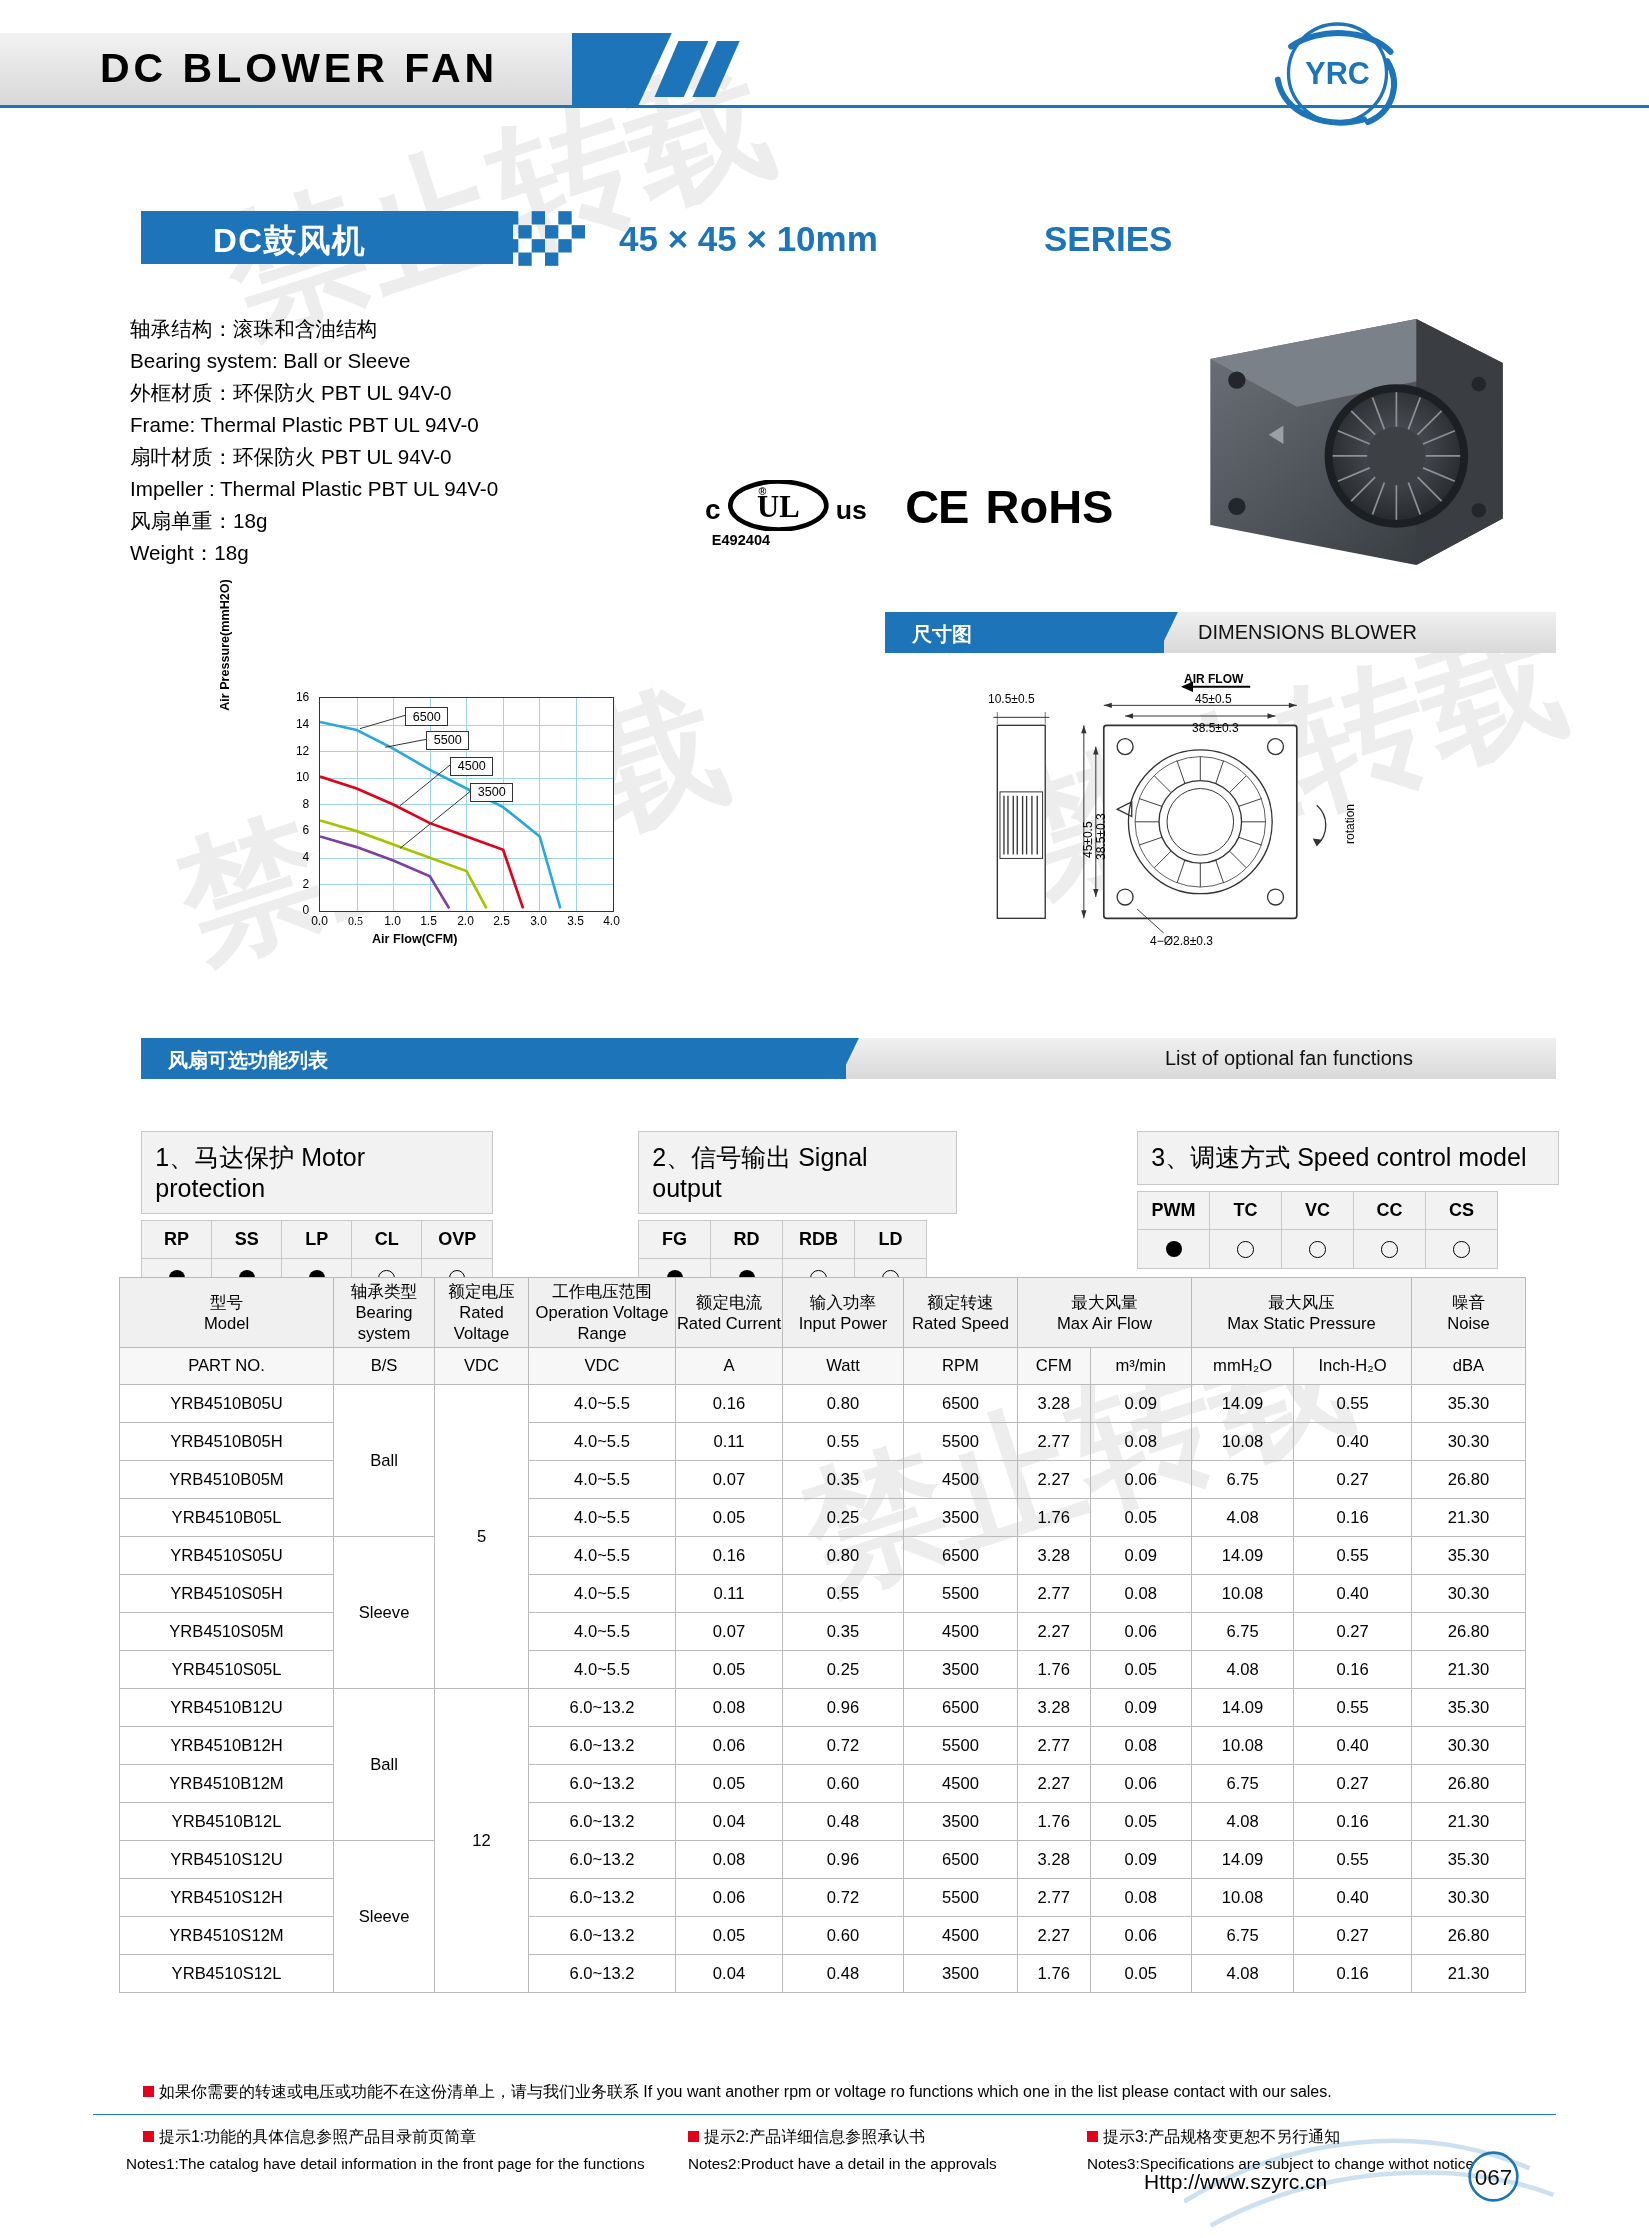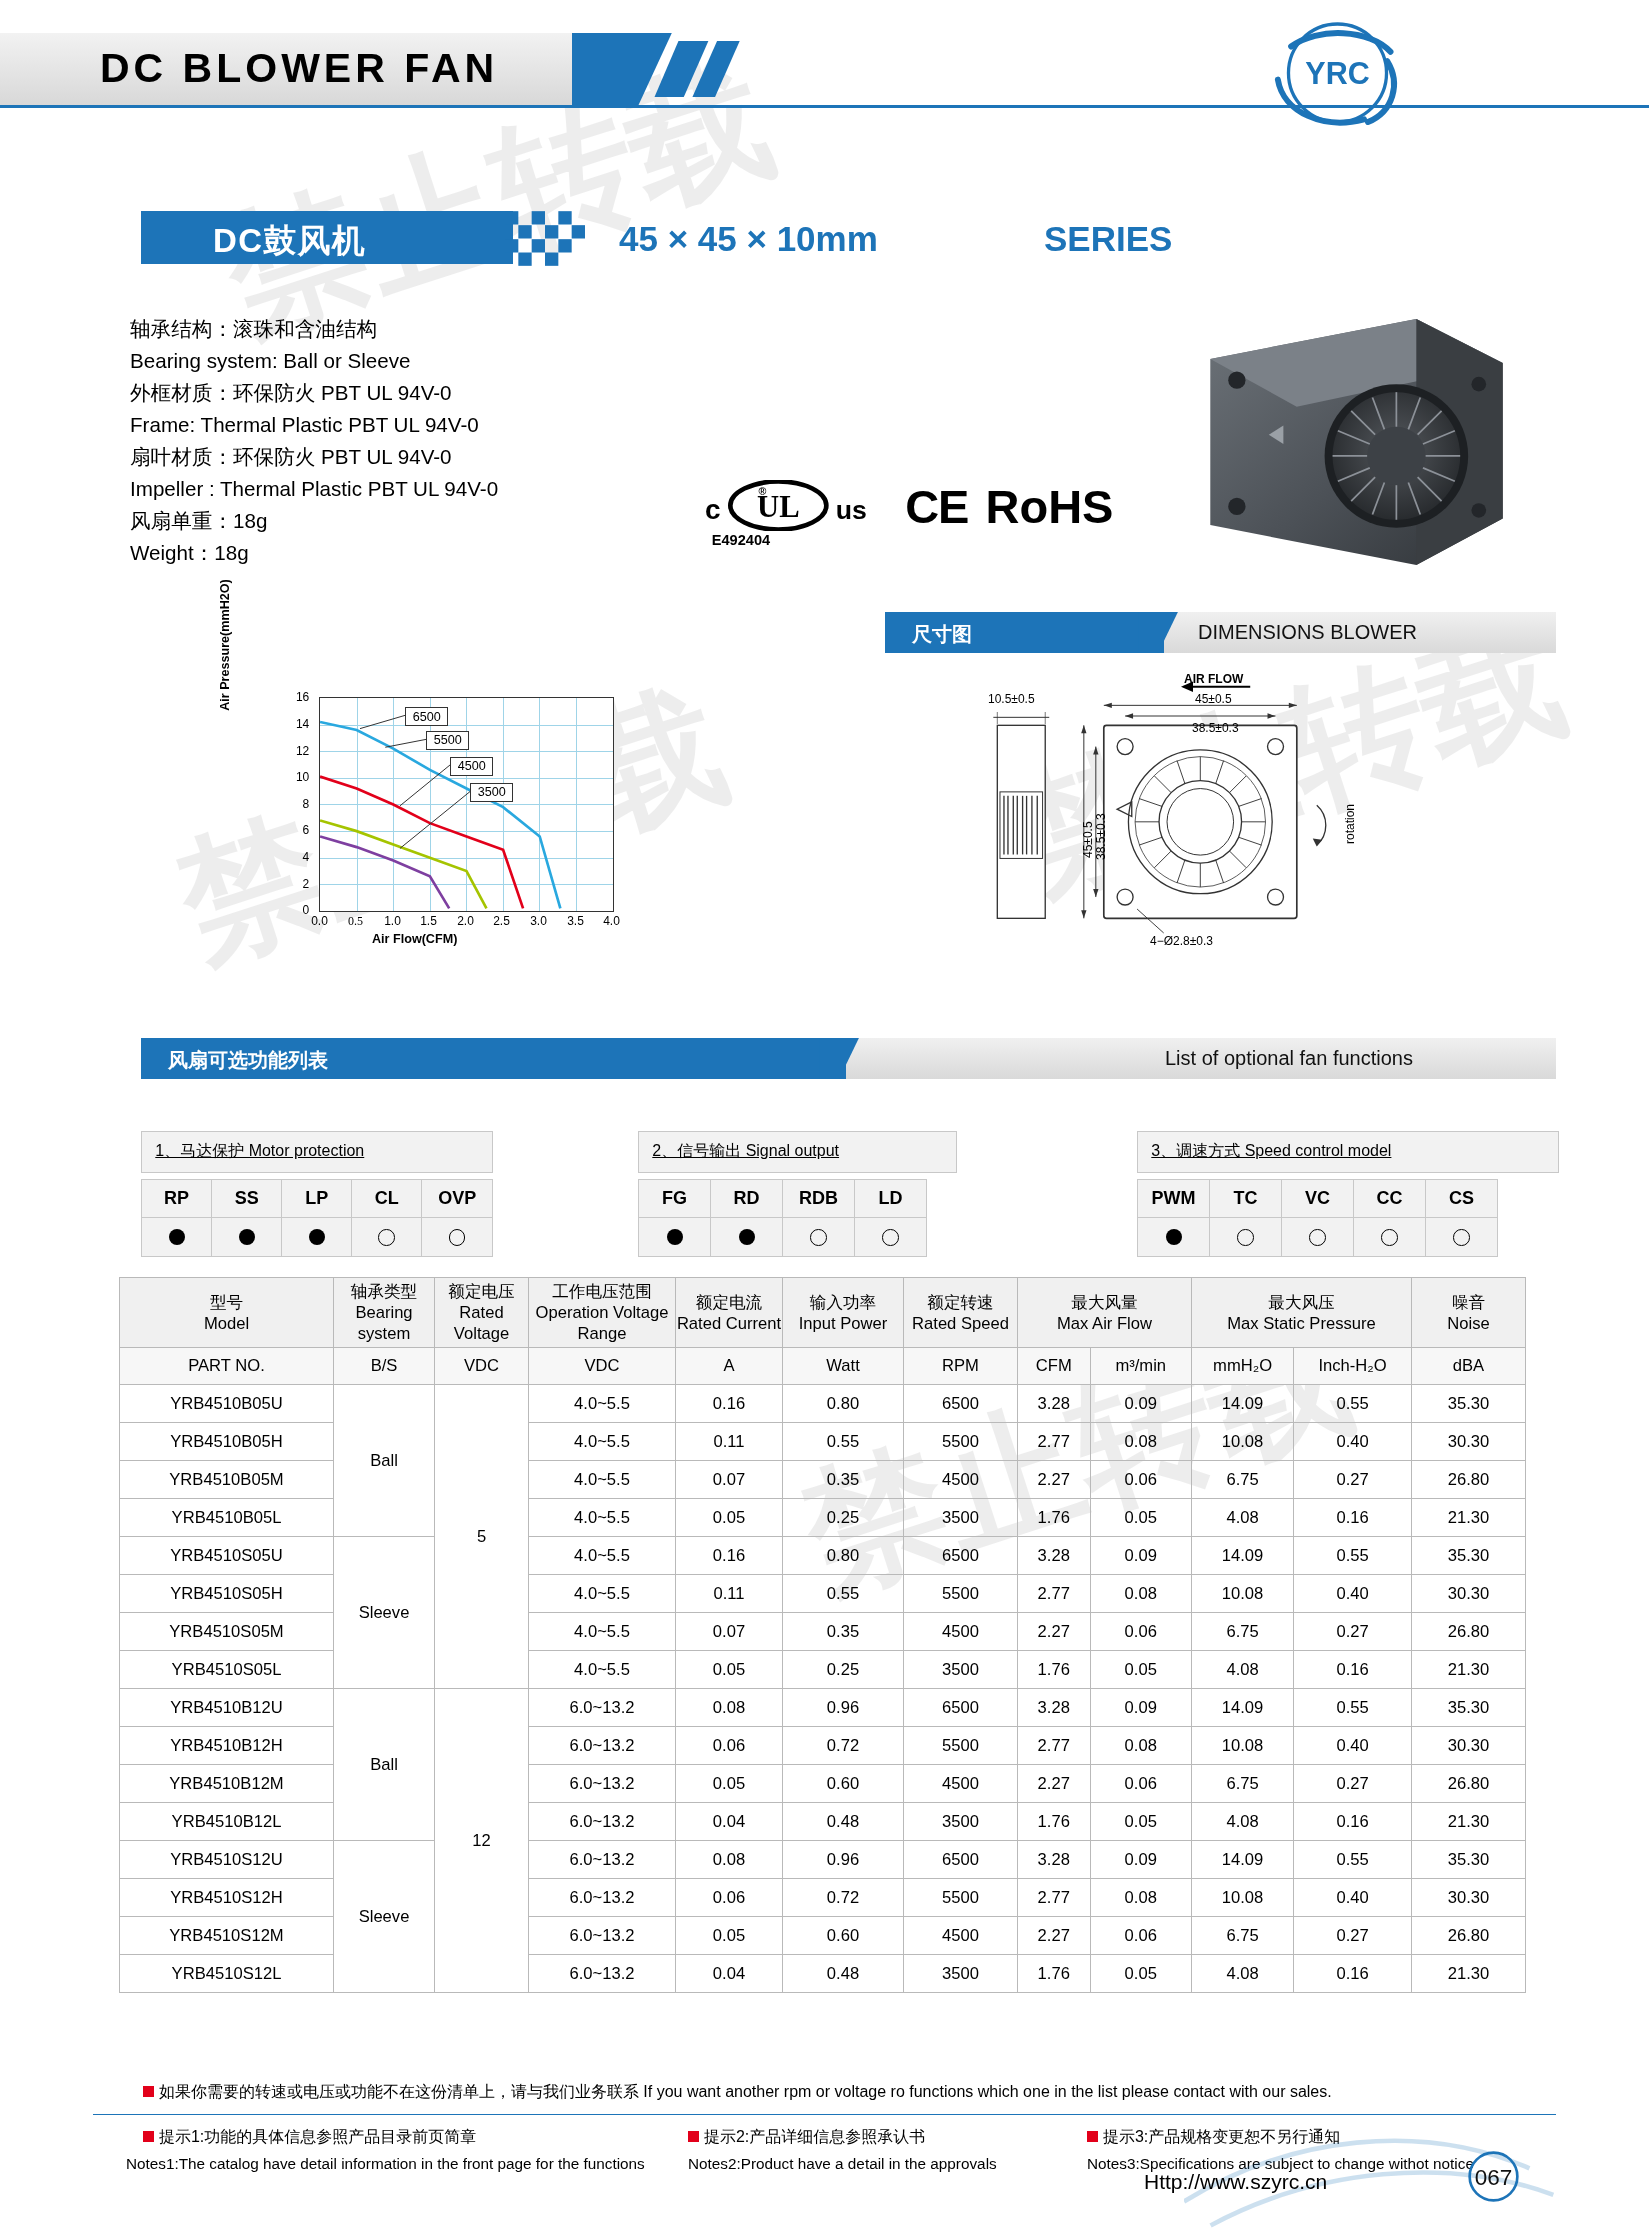--- a/index.html
+++ b/index.html
@@ -59,21 +59,21 @@
   .callout{position:absolute;border:1px solid #333;background:#fff;font-size:12.6px;
     padding:1.3px 6.7px;white-space:nowrap;}
 
   
   .dim-box{position:absolute;left:984px;top:672px;width:599px;height:293px;}
   .dim-txt{position:absolute;font-size:12px;}
   .dim-txt-v{position:absolute;font-size:12px;transform:rotate(-90deg);transform-origin:left top;}
 
   
   .opt-group{position:absolute;top:1131px;}
-  .opt-head{background:#f2f2f2;border:0.7px solid #c8c8c8;font-size:16px;padding:9.3px 13.3px;text-decoration:underline;}
+  .opt-head{background:#f2f2f2;border:0.7px solid #c8c8c8;font-size:25px;padding:9.3px 13.3px;}
   .opt-table{border-collapse:collapse;margin-top:6.7px;}
   .opt-table td{border:0.7px solid #c8c8c8;background:#f2f2f2;width:69px;height:35px;
     text-align:center;font-size:18px;font-weight:bold;}
   .opt-table td.dot{height:36px;font-size:0;}
   .dotfull{display:inline-block;width:16px;height:16px;border-radius:50%;background:#000;}
   .dotopen{display:inline-block;width:14.6px;height:14.6px;border-radius:50%;border:1.3px solid #000;}
 
   
   .main-table{position:absolute;left:119px;top:1277px;border-collapse:collapse;}
   .main-table td,.main-table th{border:0.7px solid #b9b9b9;font-size:16.6px;text-align:center;

